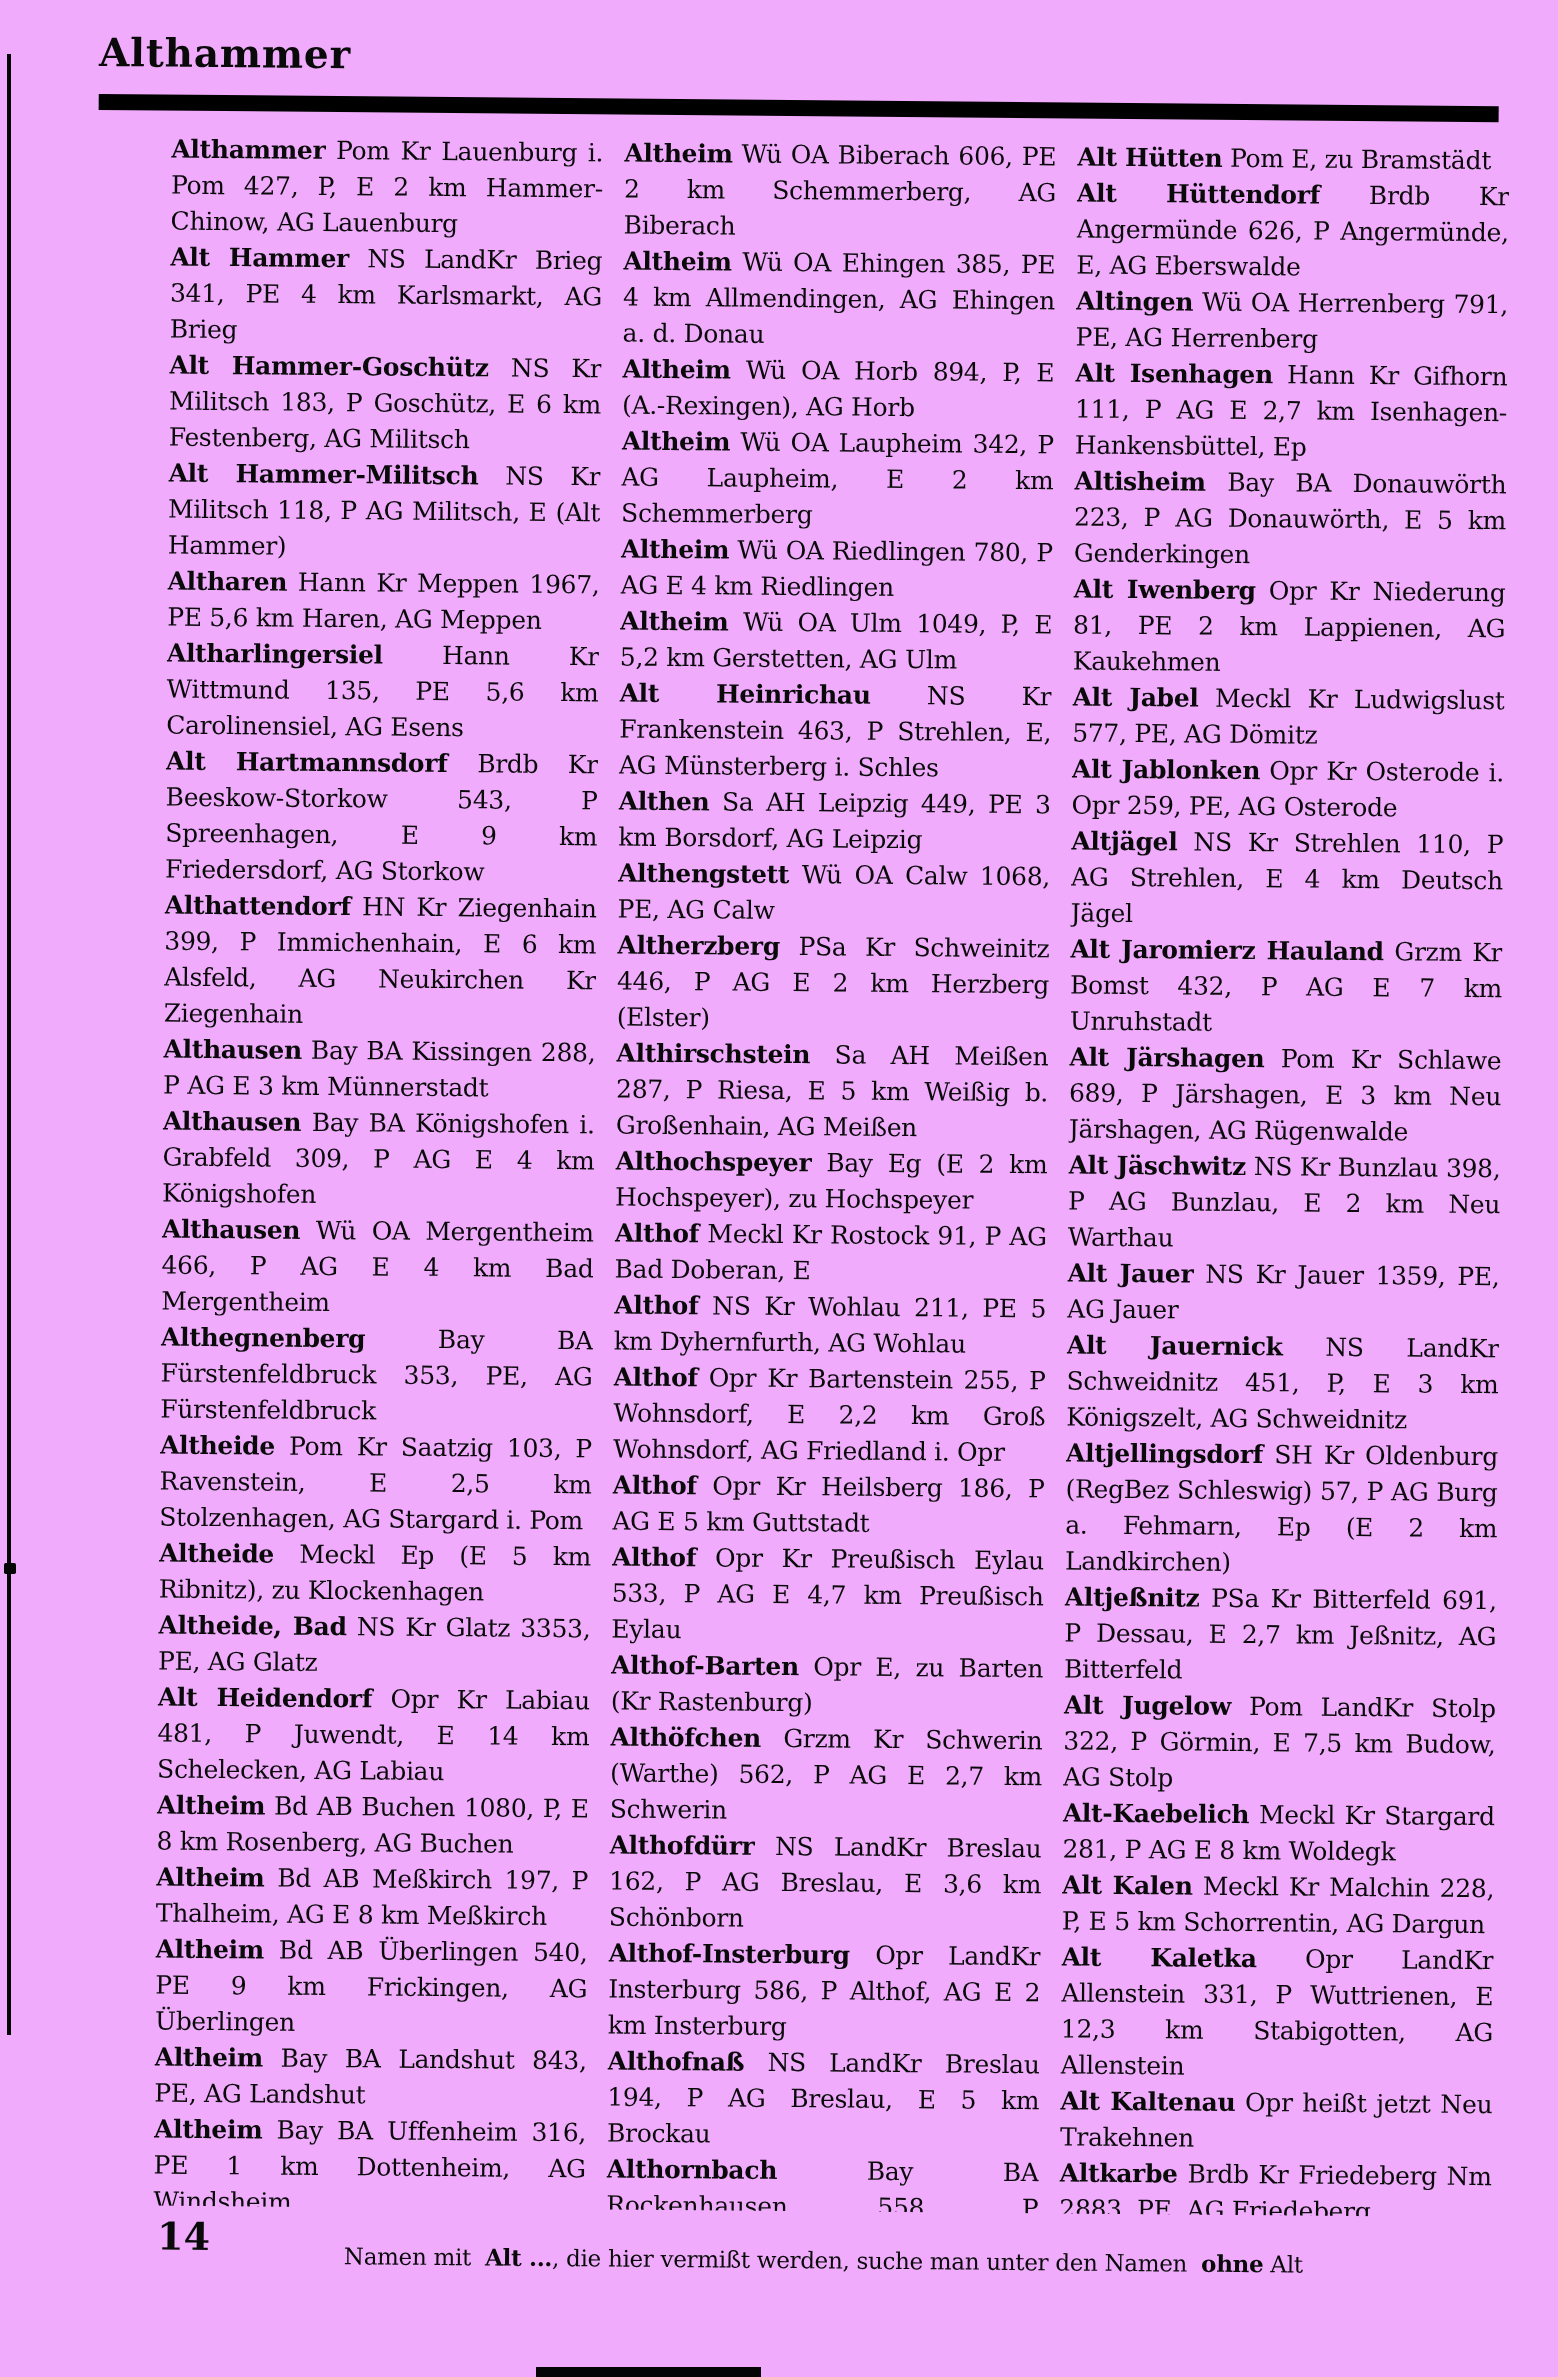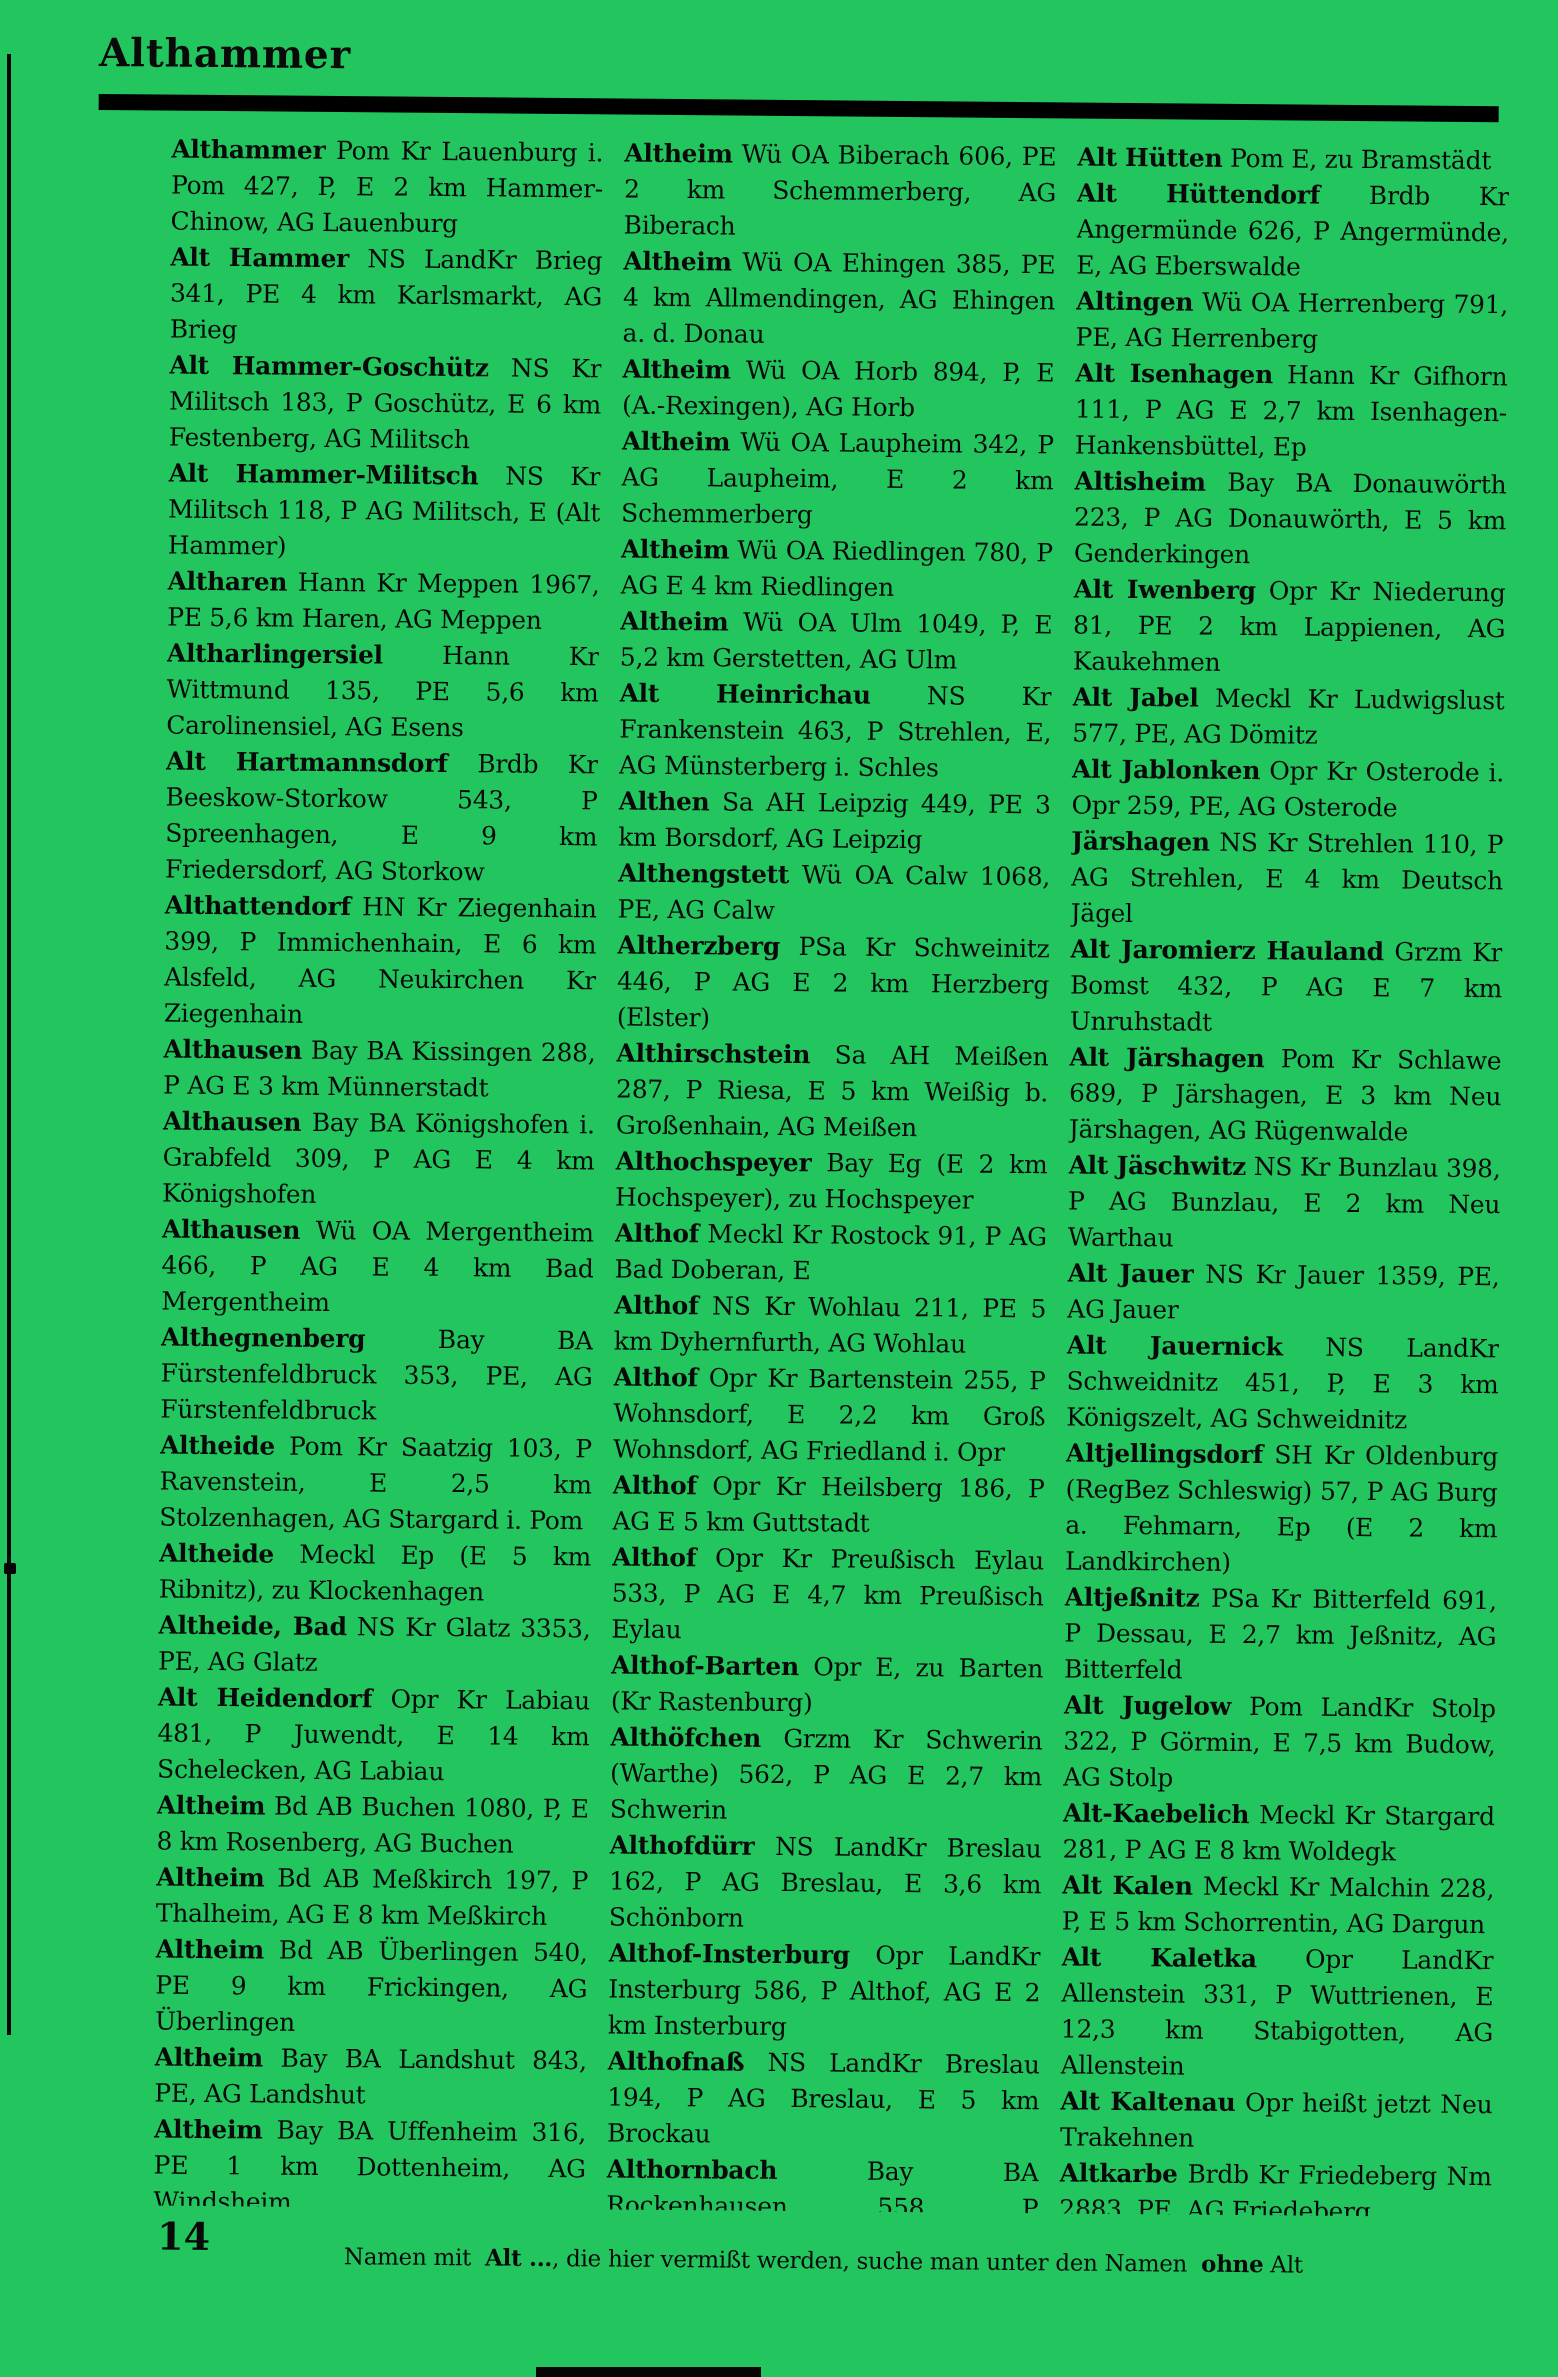--- a/index.html
+++ b/index.html
@@ -3,21 +3,21 @@
 <meta charset="utf-8">
 <style>
   html,body{margin:0;padding:0;}
   body{
     width:1558px;height:2377px;
     background:#ffffff;
     font-family:"DejaVu Serif",serif;
     overflow:hidden;
     position:relative;
   }
-  .sheet{position:absolute;left:0;top:0;width:1558px;height:2377px;background:#22c55e;}
+  .sheet{position:absolute;left:0;top:0;width:1558px;height:2377px;background:#f0abfc;}
   
   .left-line{position:absolute;left:6.7px;top:54px;width:4.2px;height:1981px;background:#050505;}
   .left-dot{position:absolute;left:4.2px;top:1563px;width:11.8px;height:11px;background:#050505;border-radius:1.7px;}
   .bottom-bar{position:absolute;left:536px;top:2367px;width:225px;height:10px;background:#050505;}
   
   .content{
     position:absolute;left:0;top:0;width:1558px;height:2377px;
     transform:rotate(0.5deg);
     transform-origin:101px 67px;
     color:#0a0a0a;
@@ -117,21 +117,21 @@
         </div>
       <div class="col">
           <p class="entry"><b class="hw">Alt Hütten</b><span> Pom E, zu Bramstädt</span></p>
           <p class="entry"><b class="hw">Alt Hüttendorf</b><span> Brdb Kr Angermünde 626, P Angermünde, E, AG Eberswalde</span></p>
           <p class="entry"><b class="hw">Altingen</b><span> Wü OA Herrenberg 791, PE, AG Herrenberg</span></p>
           <p class="entry"><b class="hw">Alt Isenhagen</b><span> Hann Kr Gifhorn 111, P AG E 2,7 km Isenhagen-Hankensbüttel, Ep</span></p>
           <p class="entry"><b class="hw">Altisheim</b><span> Bay BA Donauwörth 223, P AG Donauwörth, E 5 km Genderkingen</span></p>
           <p class="entry"><b class="hw">Alt Iwenberg</b><span> Opr Kr Niederung 81, PE 2 km Lappienen, AG Kaukehmen</span></p>
           <p class="entry"><b class="hw">Alt Jabel</b><span> Meckl Kr Ludwigslust 577, PE, AG Dömitz</span></p>
           <p class="entry"><b class="hw">Alt Jablonken</b><span> Opr Kr Osterode i. Opr 259, PE, AG Osterode</span></p>
-          <p class="entry"><b class="hw">Järshagen</b><span> NS Kr Strehlen 110, P AG Strehlen, E 4 km Deutsch Jägel</span></p>
+          <p class="entry"><b class="hw">Altjägel</b><span> NS Kr Strehlen 110, P AG Strehlen, E 4 km Deutsch Jägel</span></p>
           <p class="entry"><b class="hw">Alt Jaromierz Hauland</b><span> Grzm Kr Bomst 432, P AG E 7 km Unruhstadt</span></p>
           <p class="entry"><b class="hw">Alt Järshagen</b><span> Pom Kr Schlawe 689, P Järshagen, E 3 km Neu Järshagen, AG Rügenwalde</span></p>
           <p class="entry"><b class="hw">Alt Jäschwitz</b><span> NS Kr Bunzlau 398, P AG Bunzlau, E 2 km Neu Warthau</span></p>
           <p class="entry"><b class="hw">Alt Jauer</b><span> NS Kr Jauer 1359, PE, AG Jauer</span></p>
           <p class="entry"><b class="hw">Alt Jauernick</b><span> NS LandKr Schweidnitz 451, P, E 3 km Königszelt, AG Schweidnitz</span></p>
           <p class="entry"><b class="hw">Altjellingsdorf</b><span> SH Kr Oldenburg (RegBez Schleswig) 57, P AG Burg a. Fehmarn, Ep (E 2 km Landkirchen)</span></p>
           <p class="entry"><b class="hw">Altjeßnitz</b><span> PSa Kr Bitterfeld 691, P Dessau, E 2,7 km Jeßnitz, AG Bitterfeld</span></p>
           <p class="entry"><b class="hw">Alt Jugelow</b><span> Pom LandKr Stolp 322, P Görmin, E 7,5 km Budow, AG Stolp</span></p>
           <p class="entry"><b class="hw">Alt-Kaebelich</b><span> Meckl Kr Stargard 281, P AG E 8 km Woldegk</span></p>
           <p class="entry"><b class="hw">Alt Kalen</b><span> Meckl Kr Malchin 228, P, E 5 km Schorrentin, AG Dargun</span></p>

